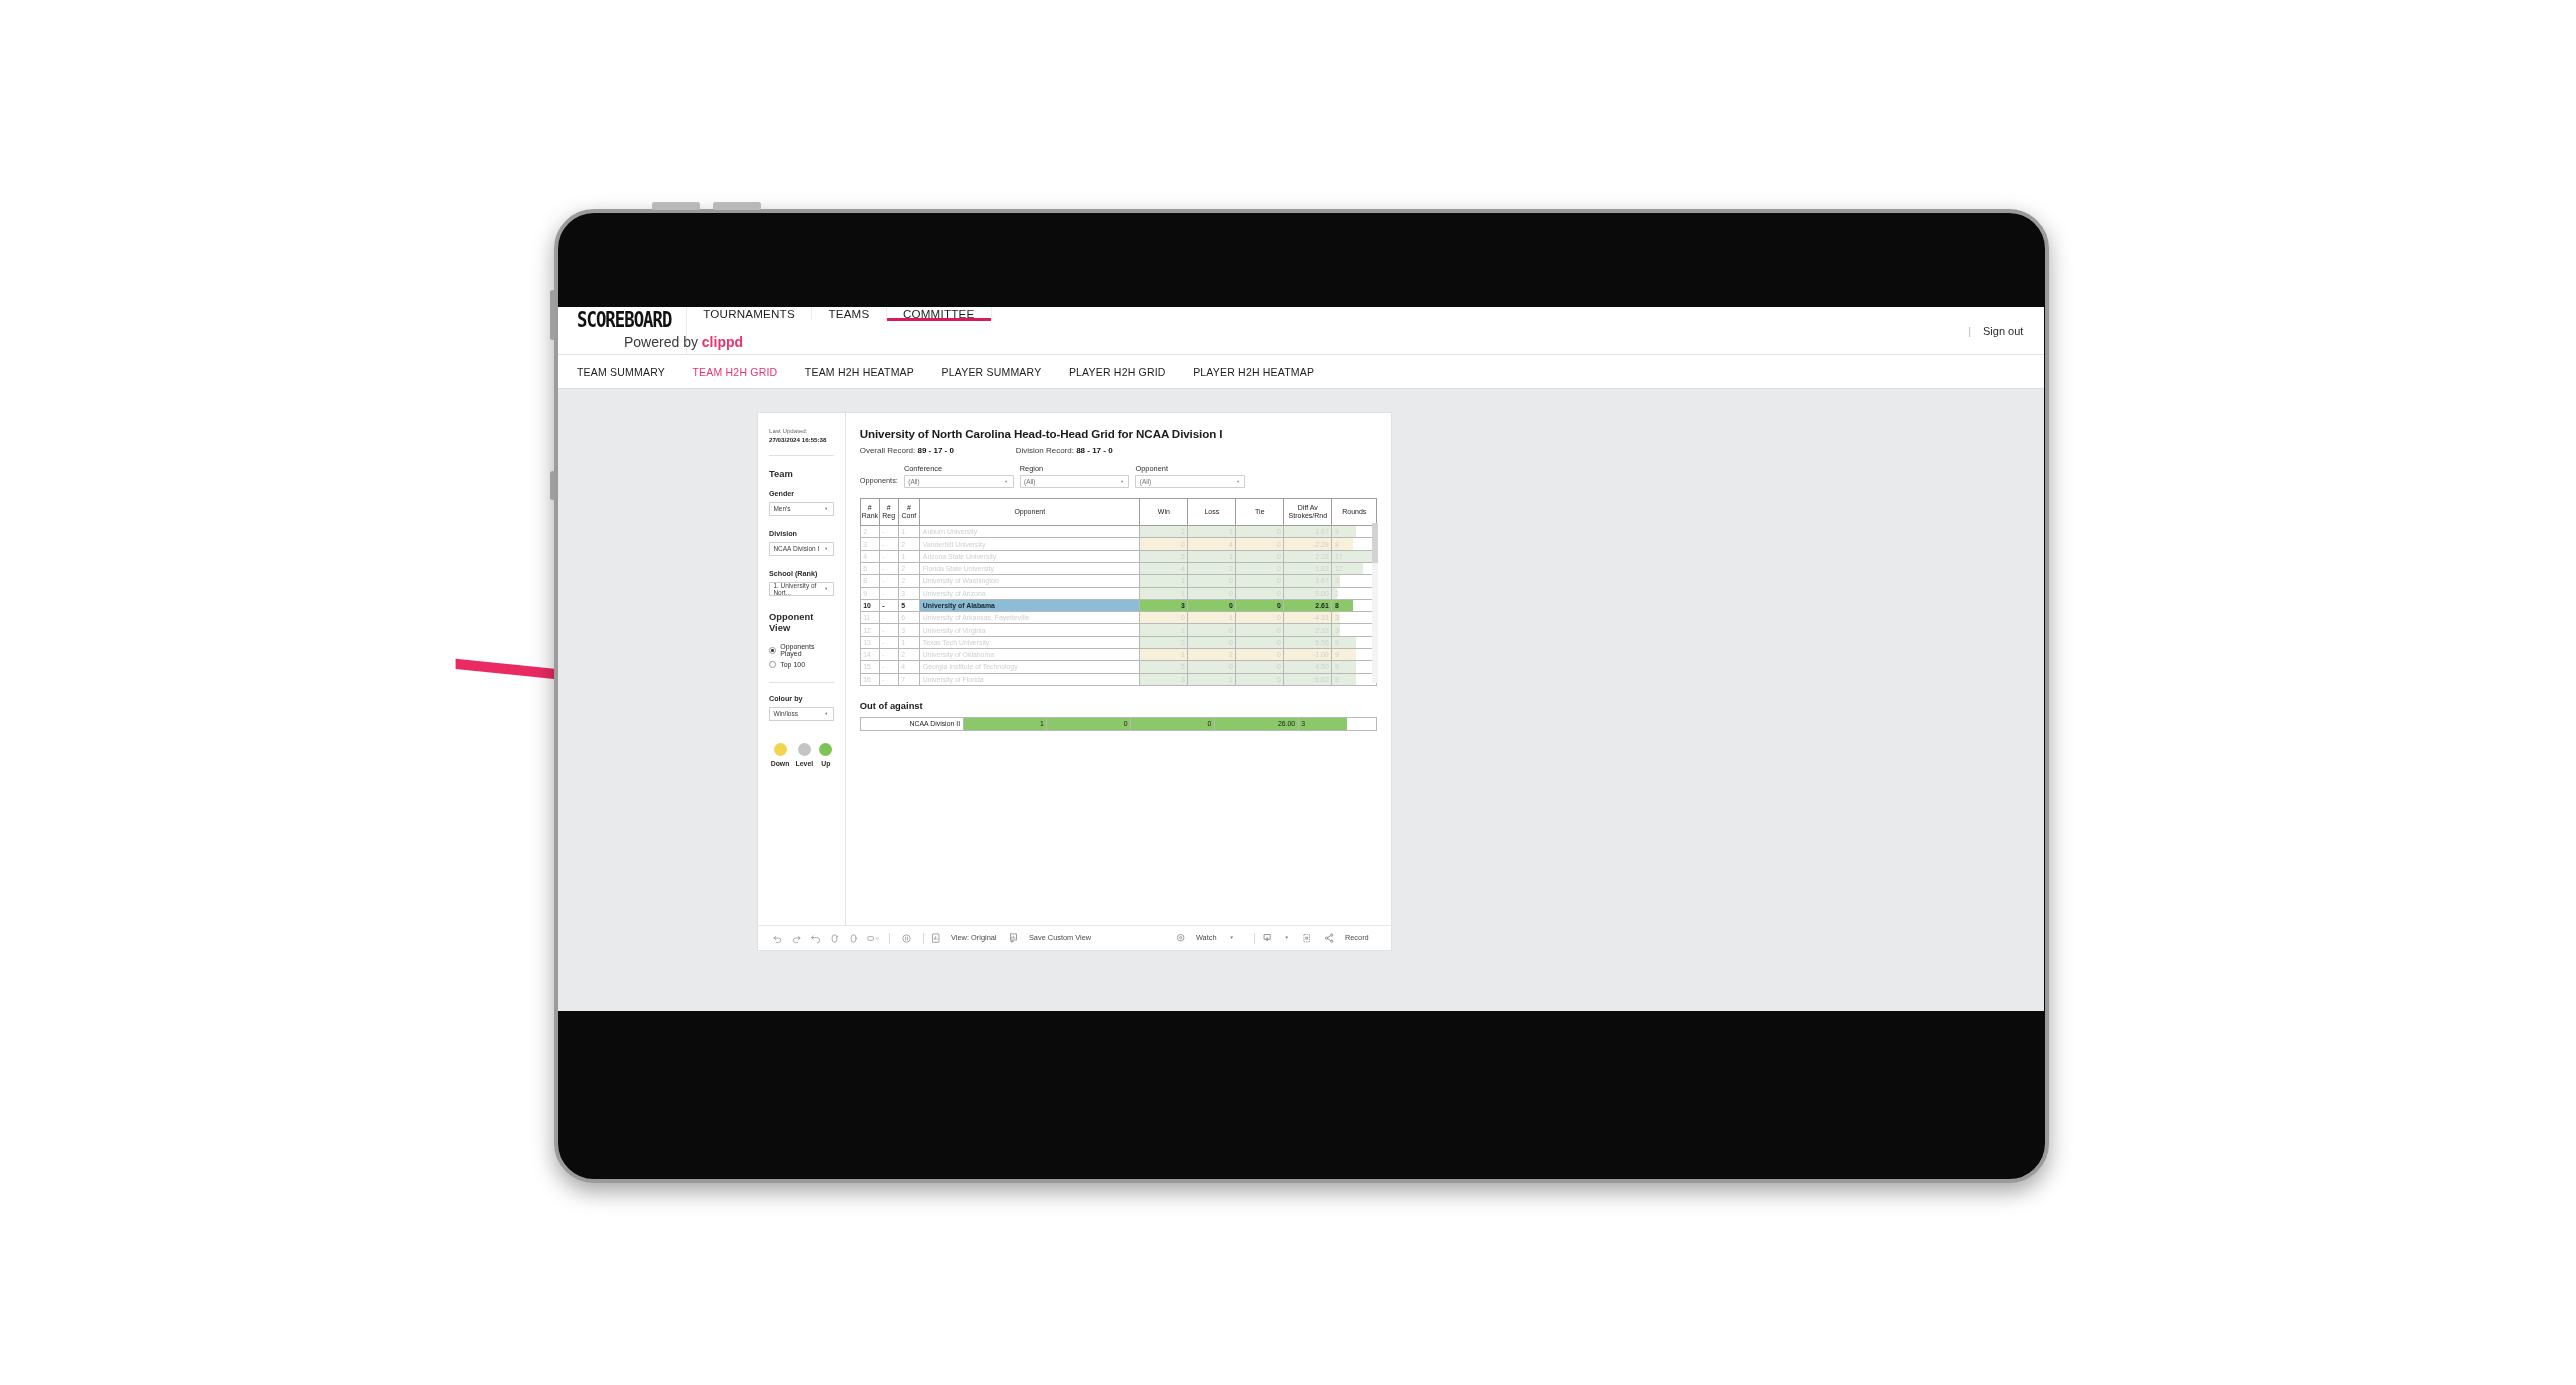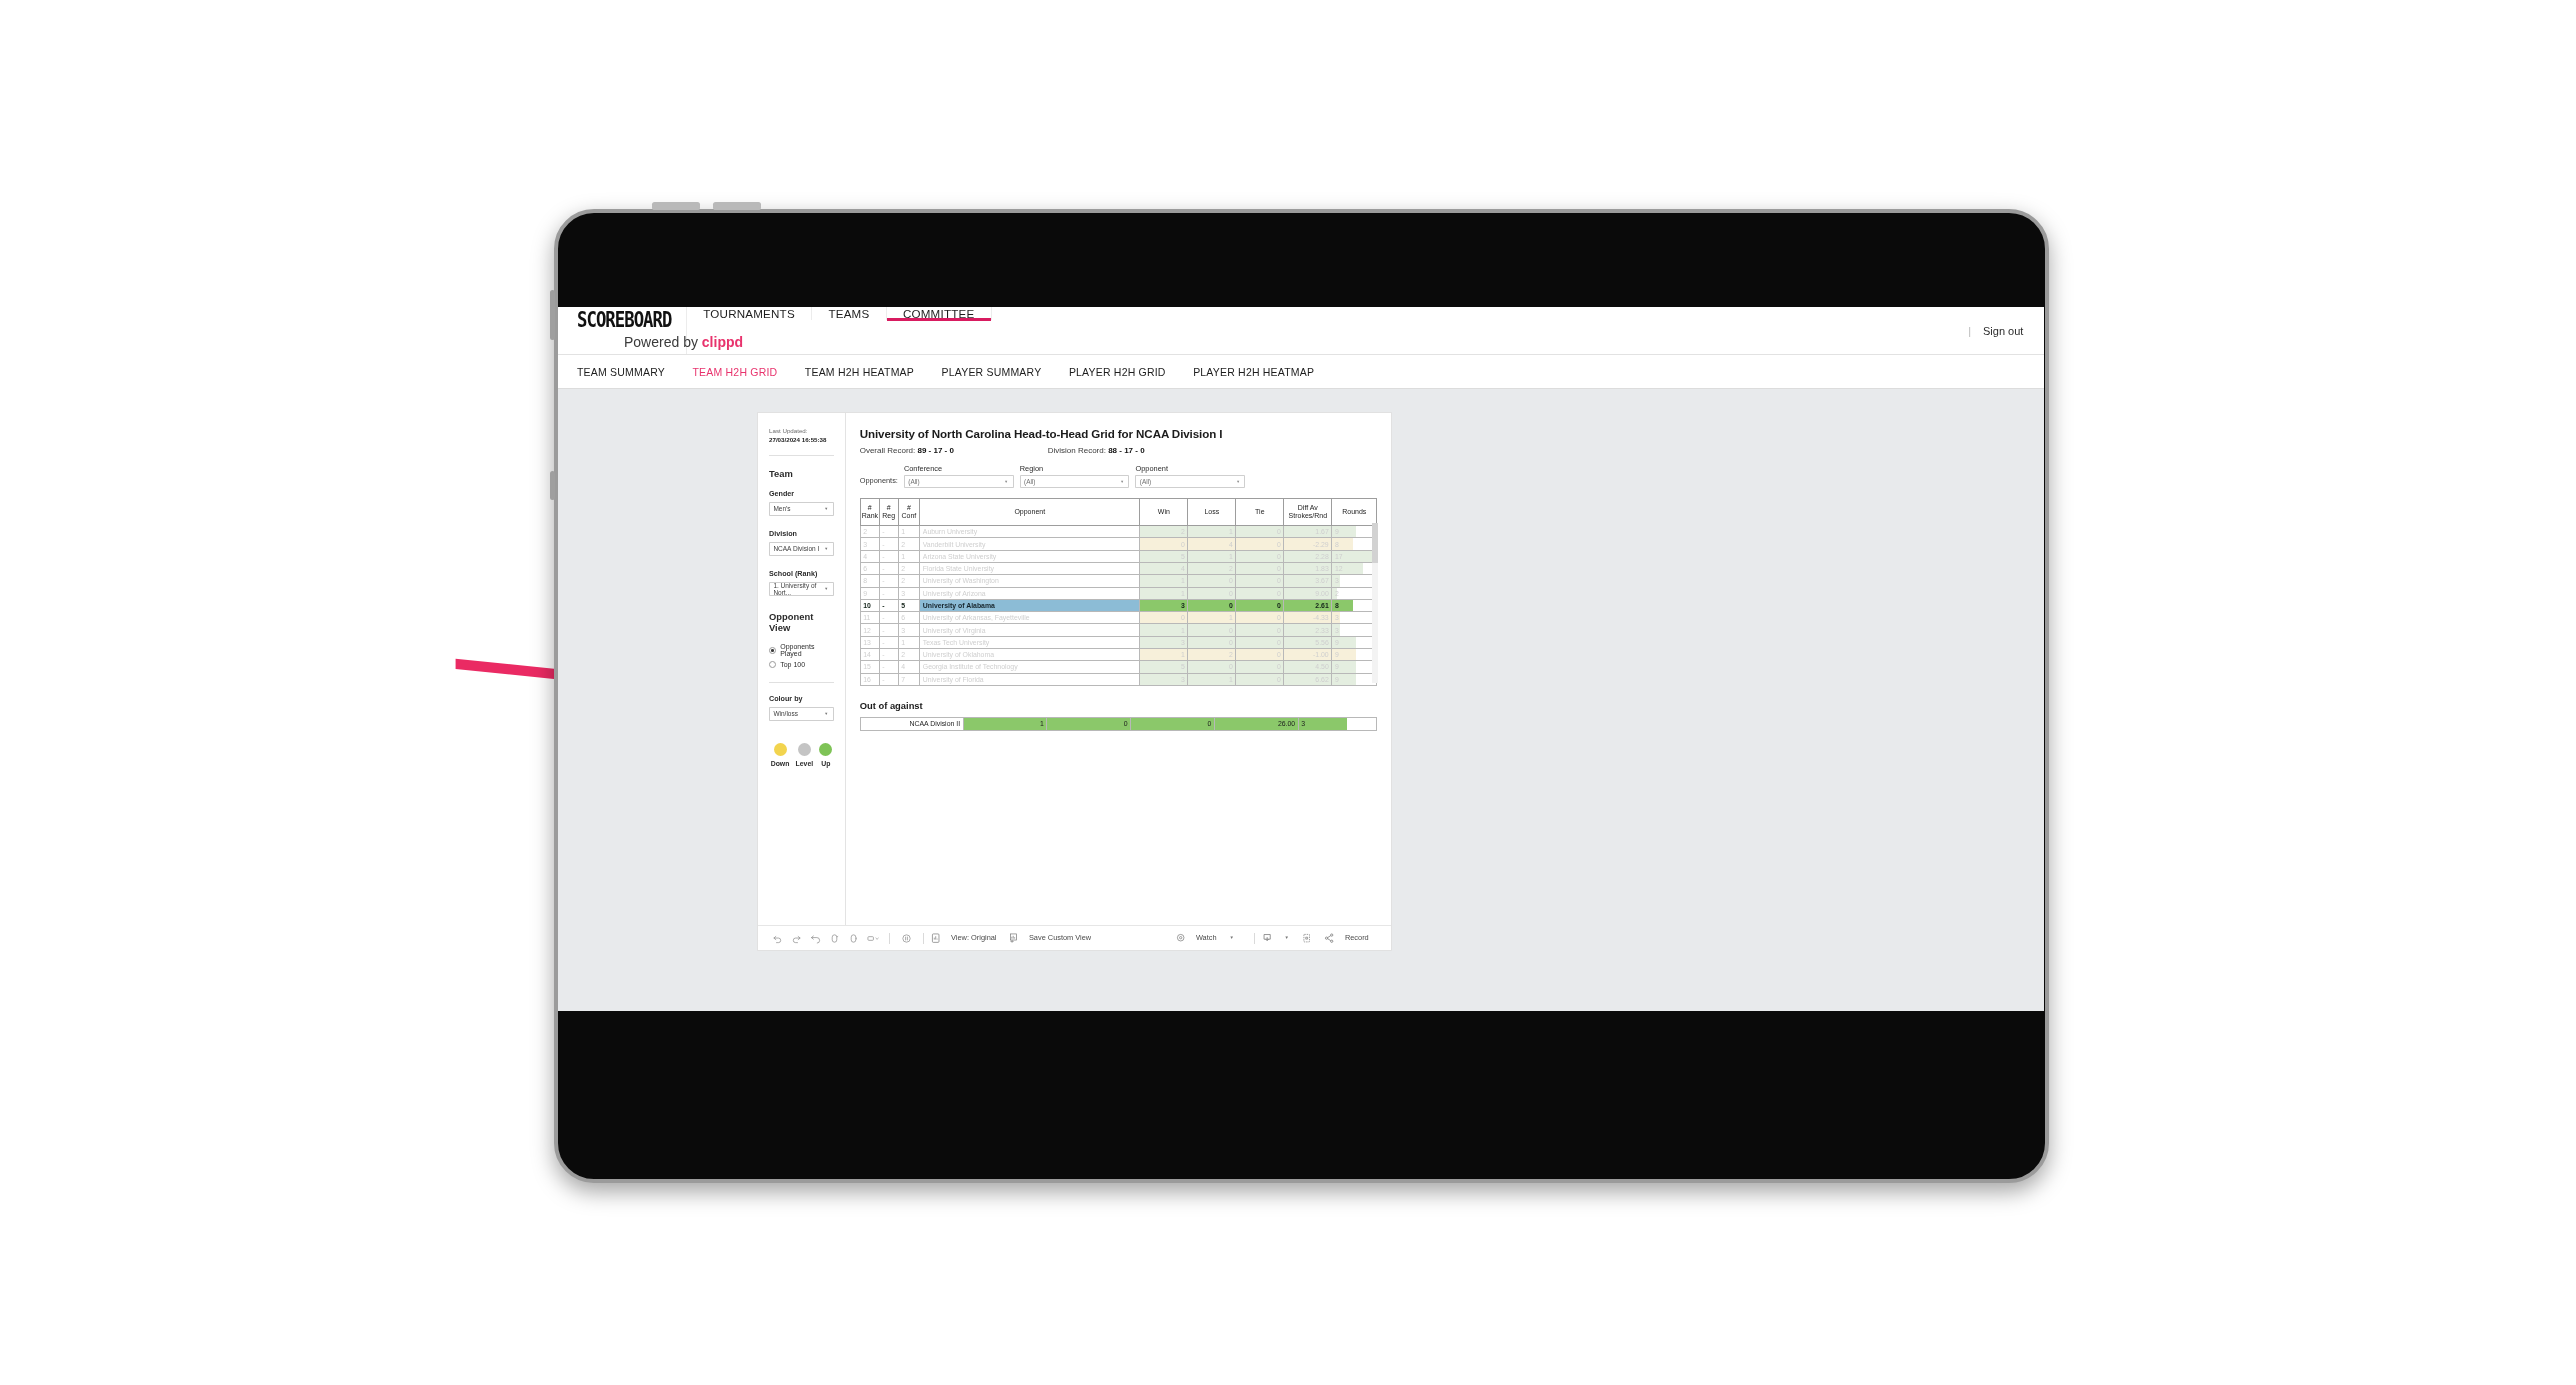--- a/index.html
+++ b/index.html
@@ -116,21 +116,21 @@
   .radio-lbl{font-size:7px;color:#2b2b2b;}
   .legend{display:flex;justify-content:space-between;margin-top:22px;padding:0 1.7px;}
   .leg{display:flex;flex-direction:column;align-items:center;gap:4.3px;}
   .leg .dot{width:13px;height:13px;border-radius:50%;}
   .leg .lbl{font-size:6.9px;color:#2b2b2b;font-weight:700;}
 
   
   .mview{flex:1;min-width:0;padding:13.7px 13.7px 0 13.7px;box-sizing:border-box;overflow:hidden;}
   .vtitle{font-size:11.6px;font-weight:700;color:#1b1b1b;letter-spacing:-0.1px;}
   .records{display:flex;margin-top:6px;font-size:8px;color:#3a3a3a;}
-  .records .r1{width:188px;}
+  .records .r1{width:156px;}
   .records b{color:#111;font-weight:700;}
 
   .filters{display:flex;align-items:flex-end;margin-top:9.4px;gap:6px;}
   .flt-lead{font-size:7.4px;color:#3a3a3a;padding-bottom:2.6px;}
   .flt{display:flex;flex-direction:column;gap:1.7px;}
   .flt .cap{font-size:7.4px;color:#2b2b2b;}
   .flt .box{
     border:0.9px solid #cfcfcf;background:#fff;height:11px;border-radius:0.9px;
     display:flex;align-items:center;justify-content:space-between;padding:0 3.4px;
     font-size:6.4px;color:#6f6f6f;cursor:pointer;

